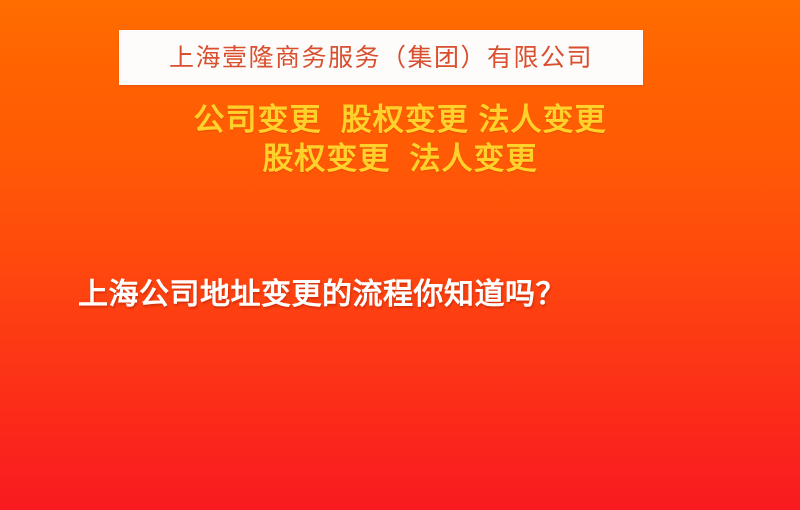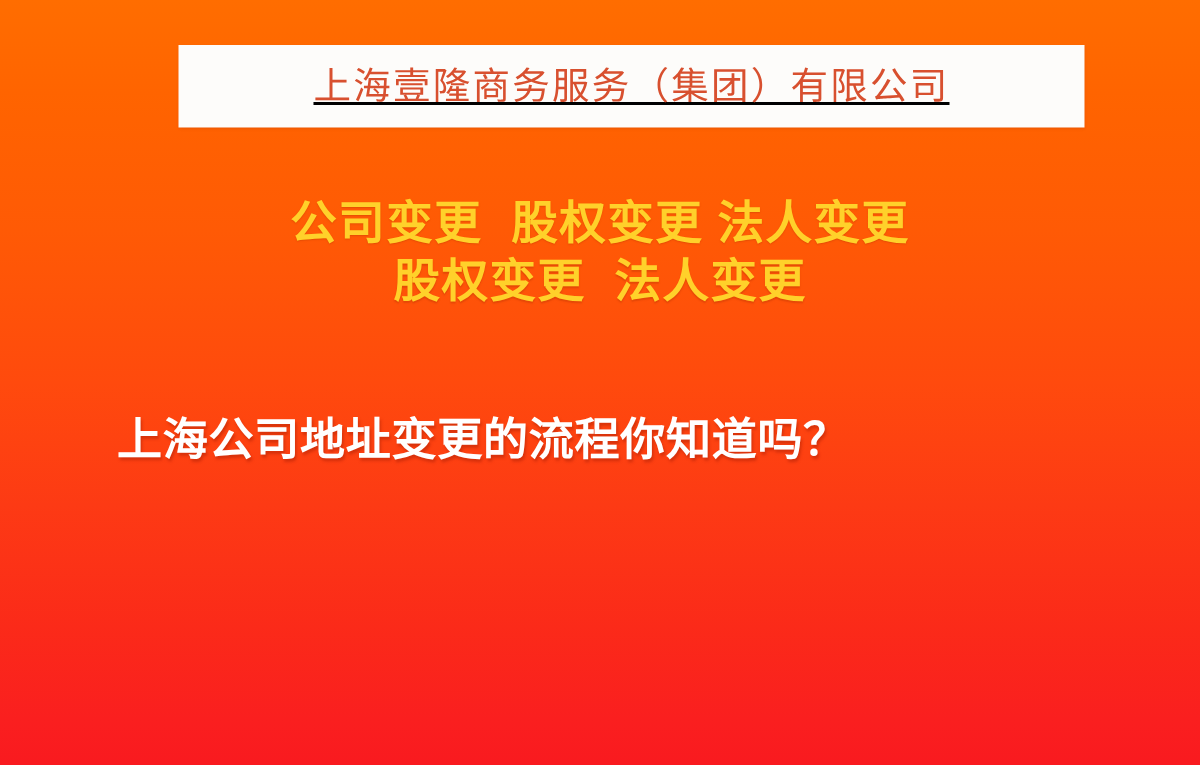--- a/index.html
+++ b/index.html
@@ -29,49 +29,47 @@
         #fa1f1f 94%,
         #f91a1f 100%
     );
   }
 
   
   .company-plaque {
     position: absolute;
     left: 119px;
     top: 30px;
-    width: 604px;
+    width: 524px;
     height: 55px;
     background: #fdfcfa;
     box-shadow: 0 1px 2px rgba(120, 30, 0, 0.18);
     display: flex;
     align-items: center;
     justify-content: center;
     box-sizing: border-box;
-    text-decoration: underline;
   }
 
   .company-plaque .company-name {
     color: #d8502f;
     font-size: 25px;
     line-height: 1;
     letter-spacing: 1.5px;
     white-space: nowrap;
     font-weight: 400;
     font-family: "DejaVu Serif", "Liberation Serif", serif;
   }
 
   
   .services {
     position: absolute;
     left: 0;
     top: 100px;
     width: 800px;
     text-align: center;
-    margin-top: 29px;
   }
 
   .services .service-line {
     color: #ffd12a;
     font-size: 31px;
     line-height: 39px;
     font-weight: 700;
     letter-spacing: 1px;
     white-space: pre;
     text-shadow: 0 1px 1px rgba(150, 40, 0, 0.25);

